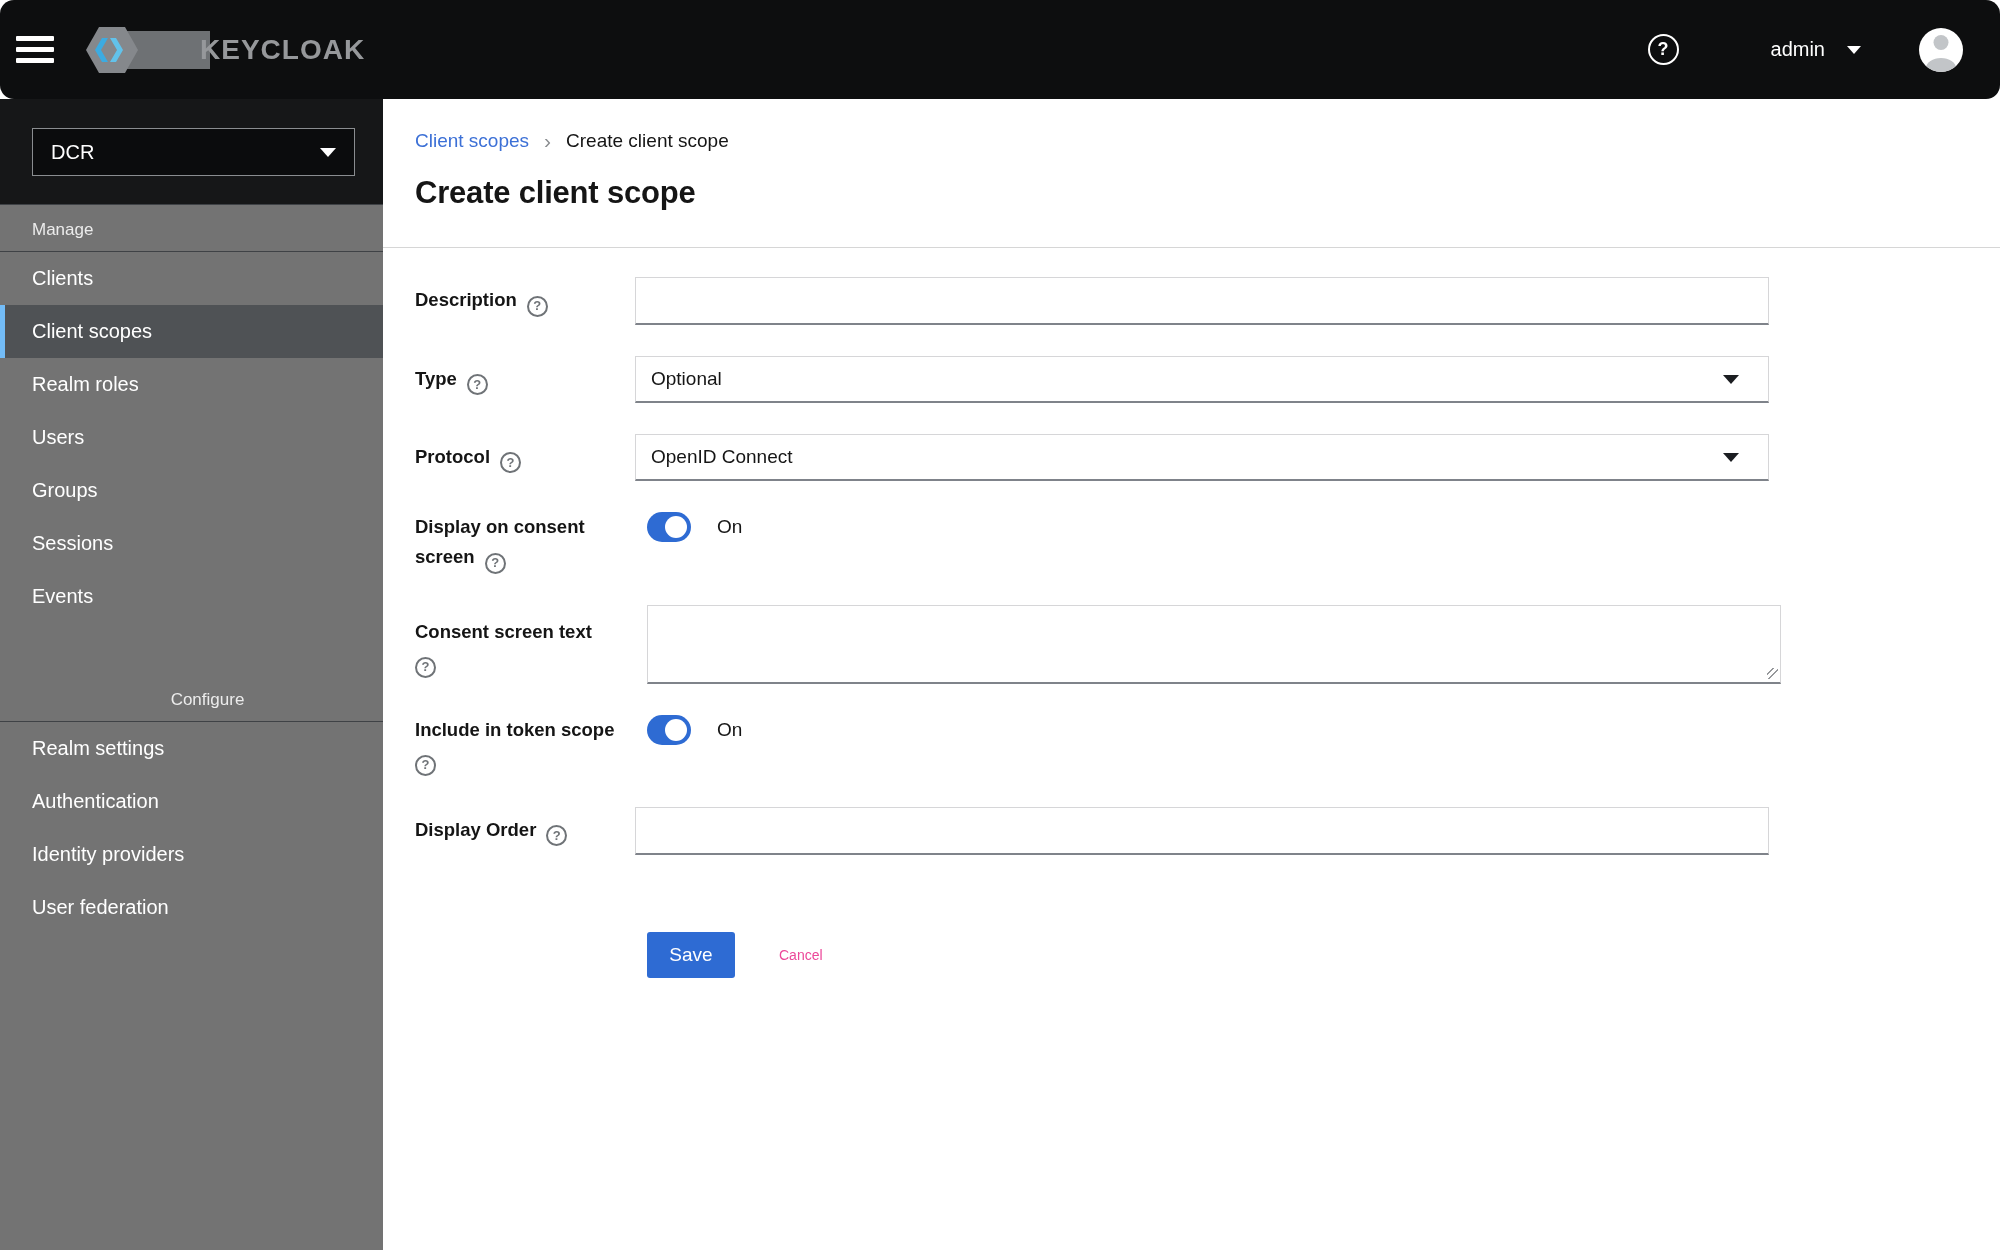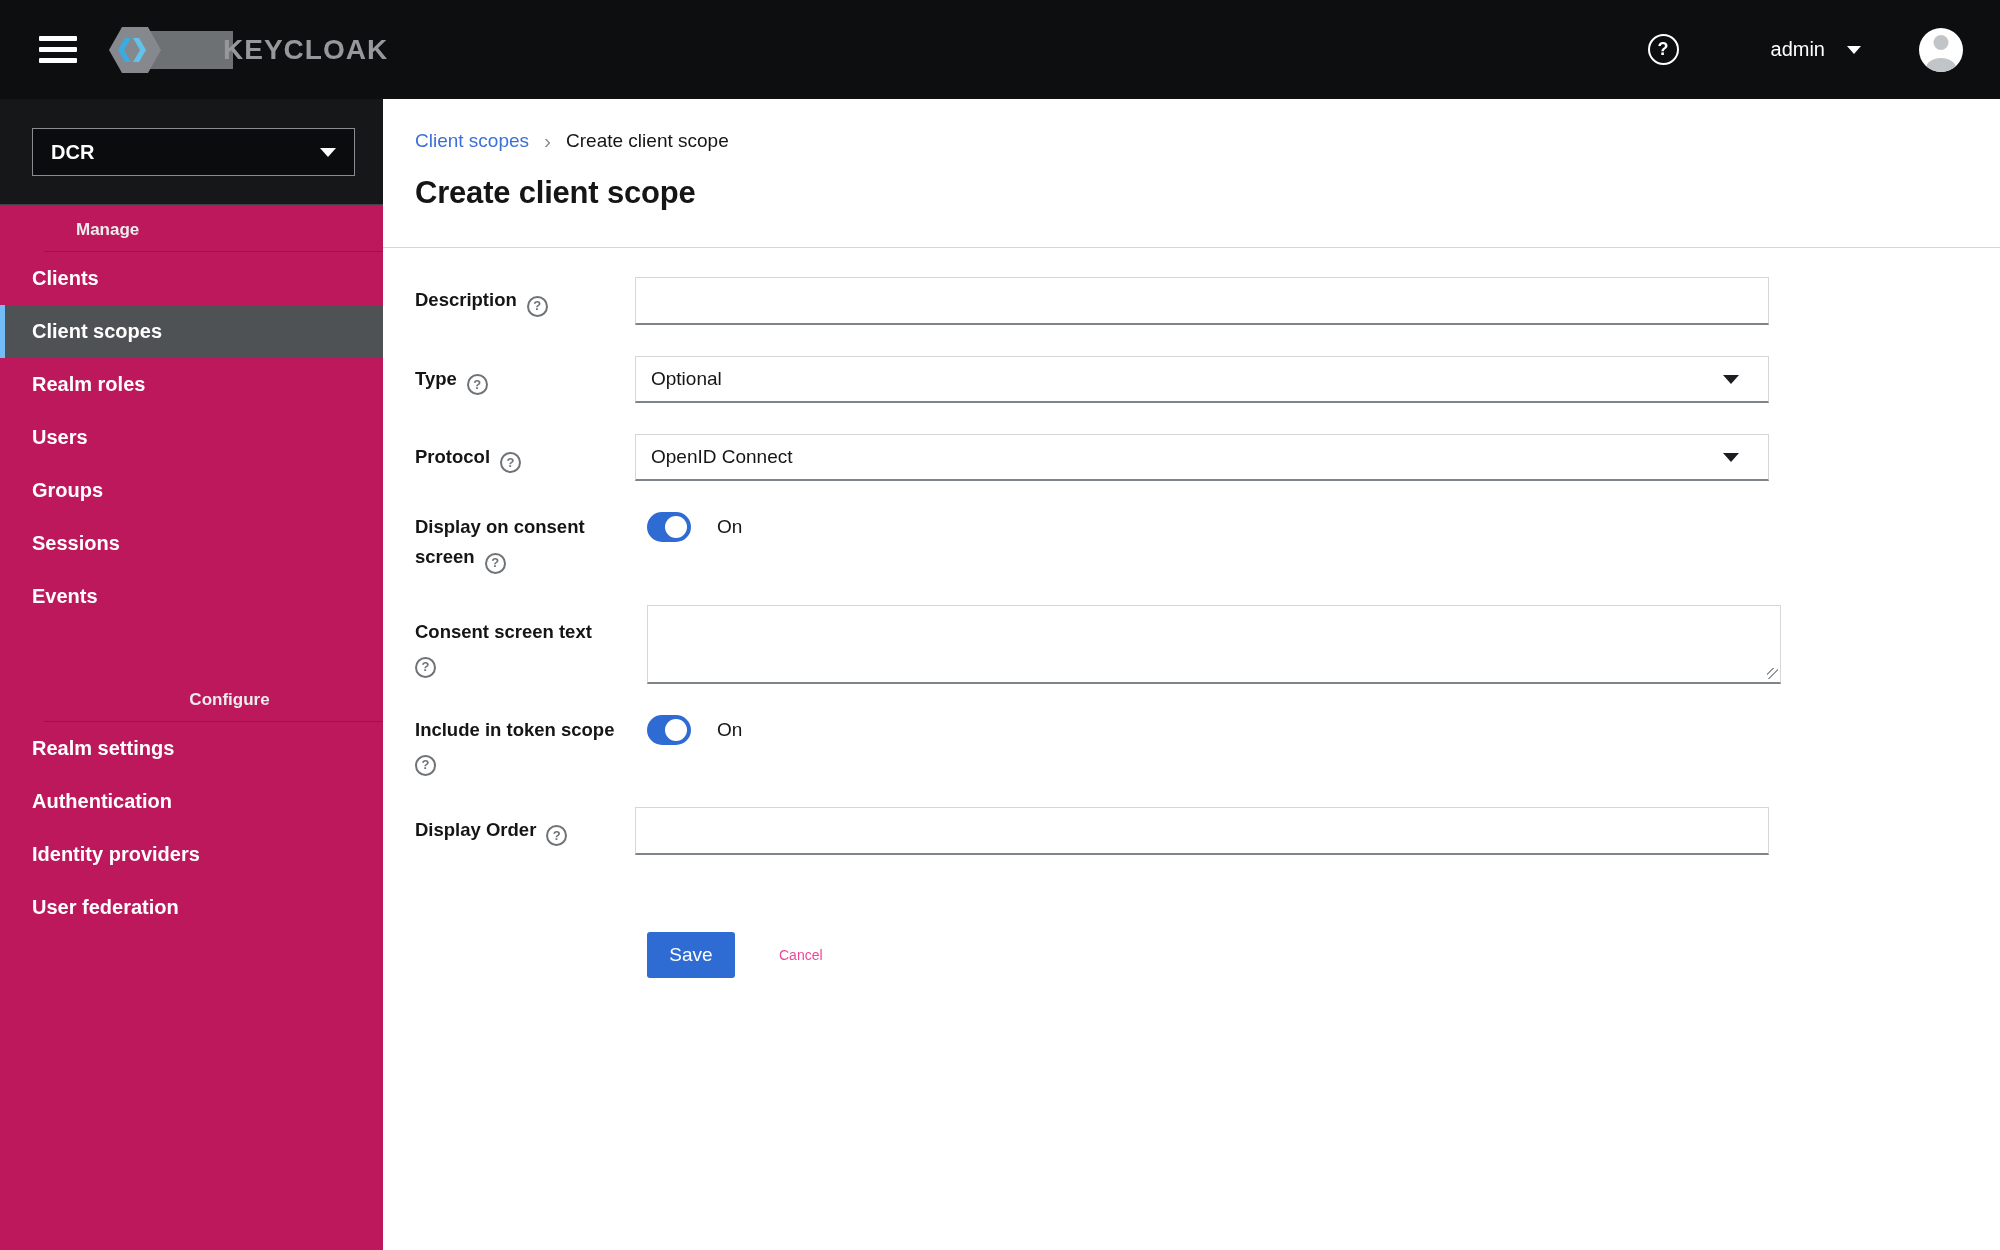--- a/index.html
+++ b/index.html
@@ -4,21 +4,21 @@
 <style>
   * { margin:0; padding:0; box-sizing:border-box; }
   html,body { width:2000px; height:1250px; overflow:hidden; }
   body {
     font-family:"Liberation Sans","DejaVu Sans",sans-serif;
     background:#ffffff; color:#151515;
   }
   
   .masthead {
     height:99px; background:#0d0e0f; display:flex; align-items:center;
-    padding:0 37px 0 39px; width:100%;
+    padding:0 37px 0 16px; width:100%;border-radius:14px;
   }
   .hamburger { width:38px; cursor:pointer; margin-right:30px; }
   .hamburger span { display:block; height:4.5px; background:#ffffff; border-radius:1px; margin:6.5px 0; }
   .brand { display:flex; align-items:center; position:relative; }
   .brand svg { display:block; }
   .brand-text {
     font-size:28px; font-weight:bold; letter-spacing:1px; color:#96989b;
     margin-left:-14px; position:relative; z-index:2;
   }
   .masthead-right { margin-left:auto; display:flex; align-items:center; }
@@ -37,38 +37,37 @@
     width:44px; height:44px; border-radius:50%; background:#ffffff; margin-left:58px;
     position:relative; overflow:hidden; cursor:pointer;
   }
   .avatar .head { position:absolute; left:50%; top:7px; transform:translateX(-50%);
     width:15px; height:15px; border-radius:50%; background:#c2c5c8; }
   .avatar .body { position:absolute; left:50%; bottom:-6px; transform:translateX(-50%);
     width:30px; height:20px; border-radius:50% 50% 0 0; background:#c2c5c8; }
 
   
   .page-body { display:flex; height:1151px; }
-  .sidebar { width:383px; flex:0 0 383px; background:#be185d; display:flex; flex-direction:column;font-weight:bold; }
+  .sidebar { width:383px; flex:0 0 383px; background:#737373; display:flex; flex-direction:column; }
   .main { flex:1; background:#ffffff; }
 
   
   .realm-area { height:106px; background:#161718; border-bottom:1px solid #3f4246; padding:29px 28px 0 32px; }
   .realm-select {
     height:48px; width:100%; border:1px solid #8a8d90; background:#0b0c0d;
     display:flex; align-items:center; padding:0 18px; cursor:pointer;
   }
   .realm-select .realm-name { color:#ffffff; font-size:20px; }
   .realm-select .caret { margin-left:auto; width:0; height:0;
     border-left:8px solid transparent; border-right:8px solid transparent;
     border-top:9px solid #ffffff; }
   .nav-section + .nav-section { margin-top:52px;text-align:center; }
   .nav-section-title {
     font-size:17px; color:#ececec; padding:15px 0 11px 32px;
     border-bottom:1px solid #3f4246;
-    margin-left:44px;
   }
   .nav-list { list-style:none; }
   .nav-item {
     height:53px; display:flex; align-items:center; padding-left:32px;
     color:#ffffff; font-size:20px; cursor:pointer;
   }
   .nav-item.selected { background:#4f5255; box-shadow:inset 5px 0 0 #73bcf7; }
 
   
   .page-header { padding:30px 32px 0 32px; border-bottom:1px solid #d6d6d6; }

